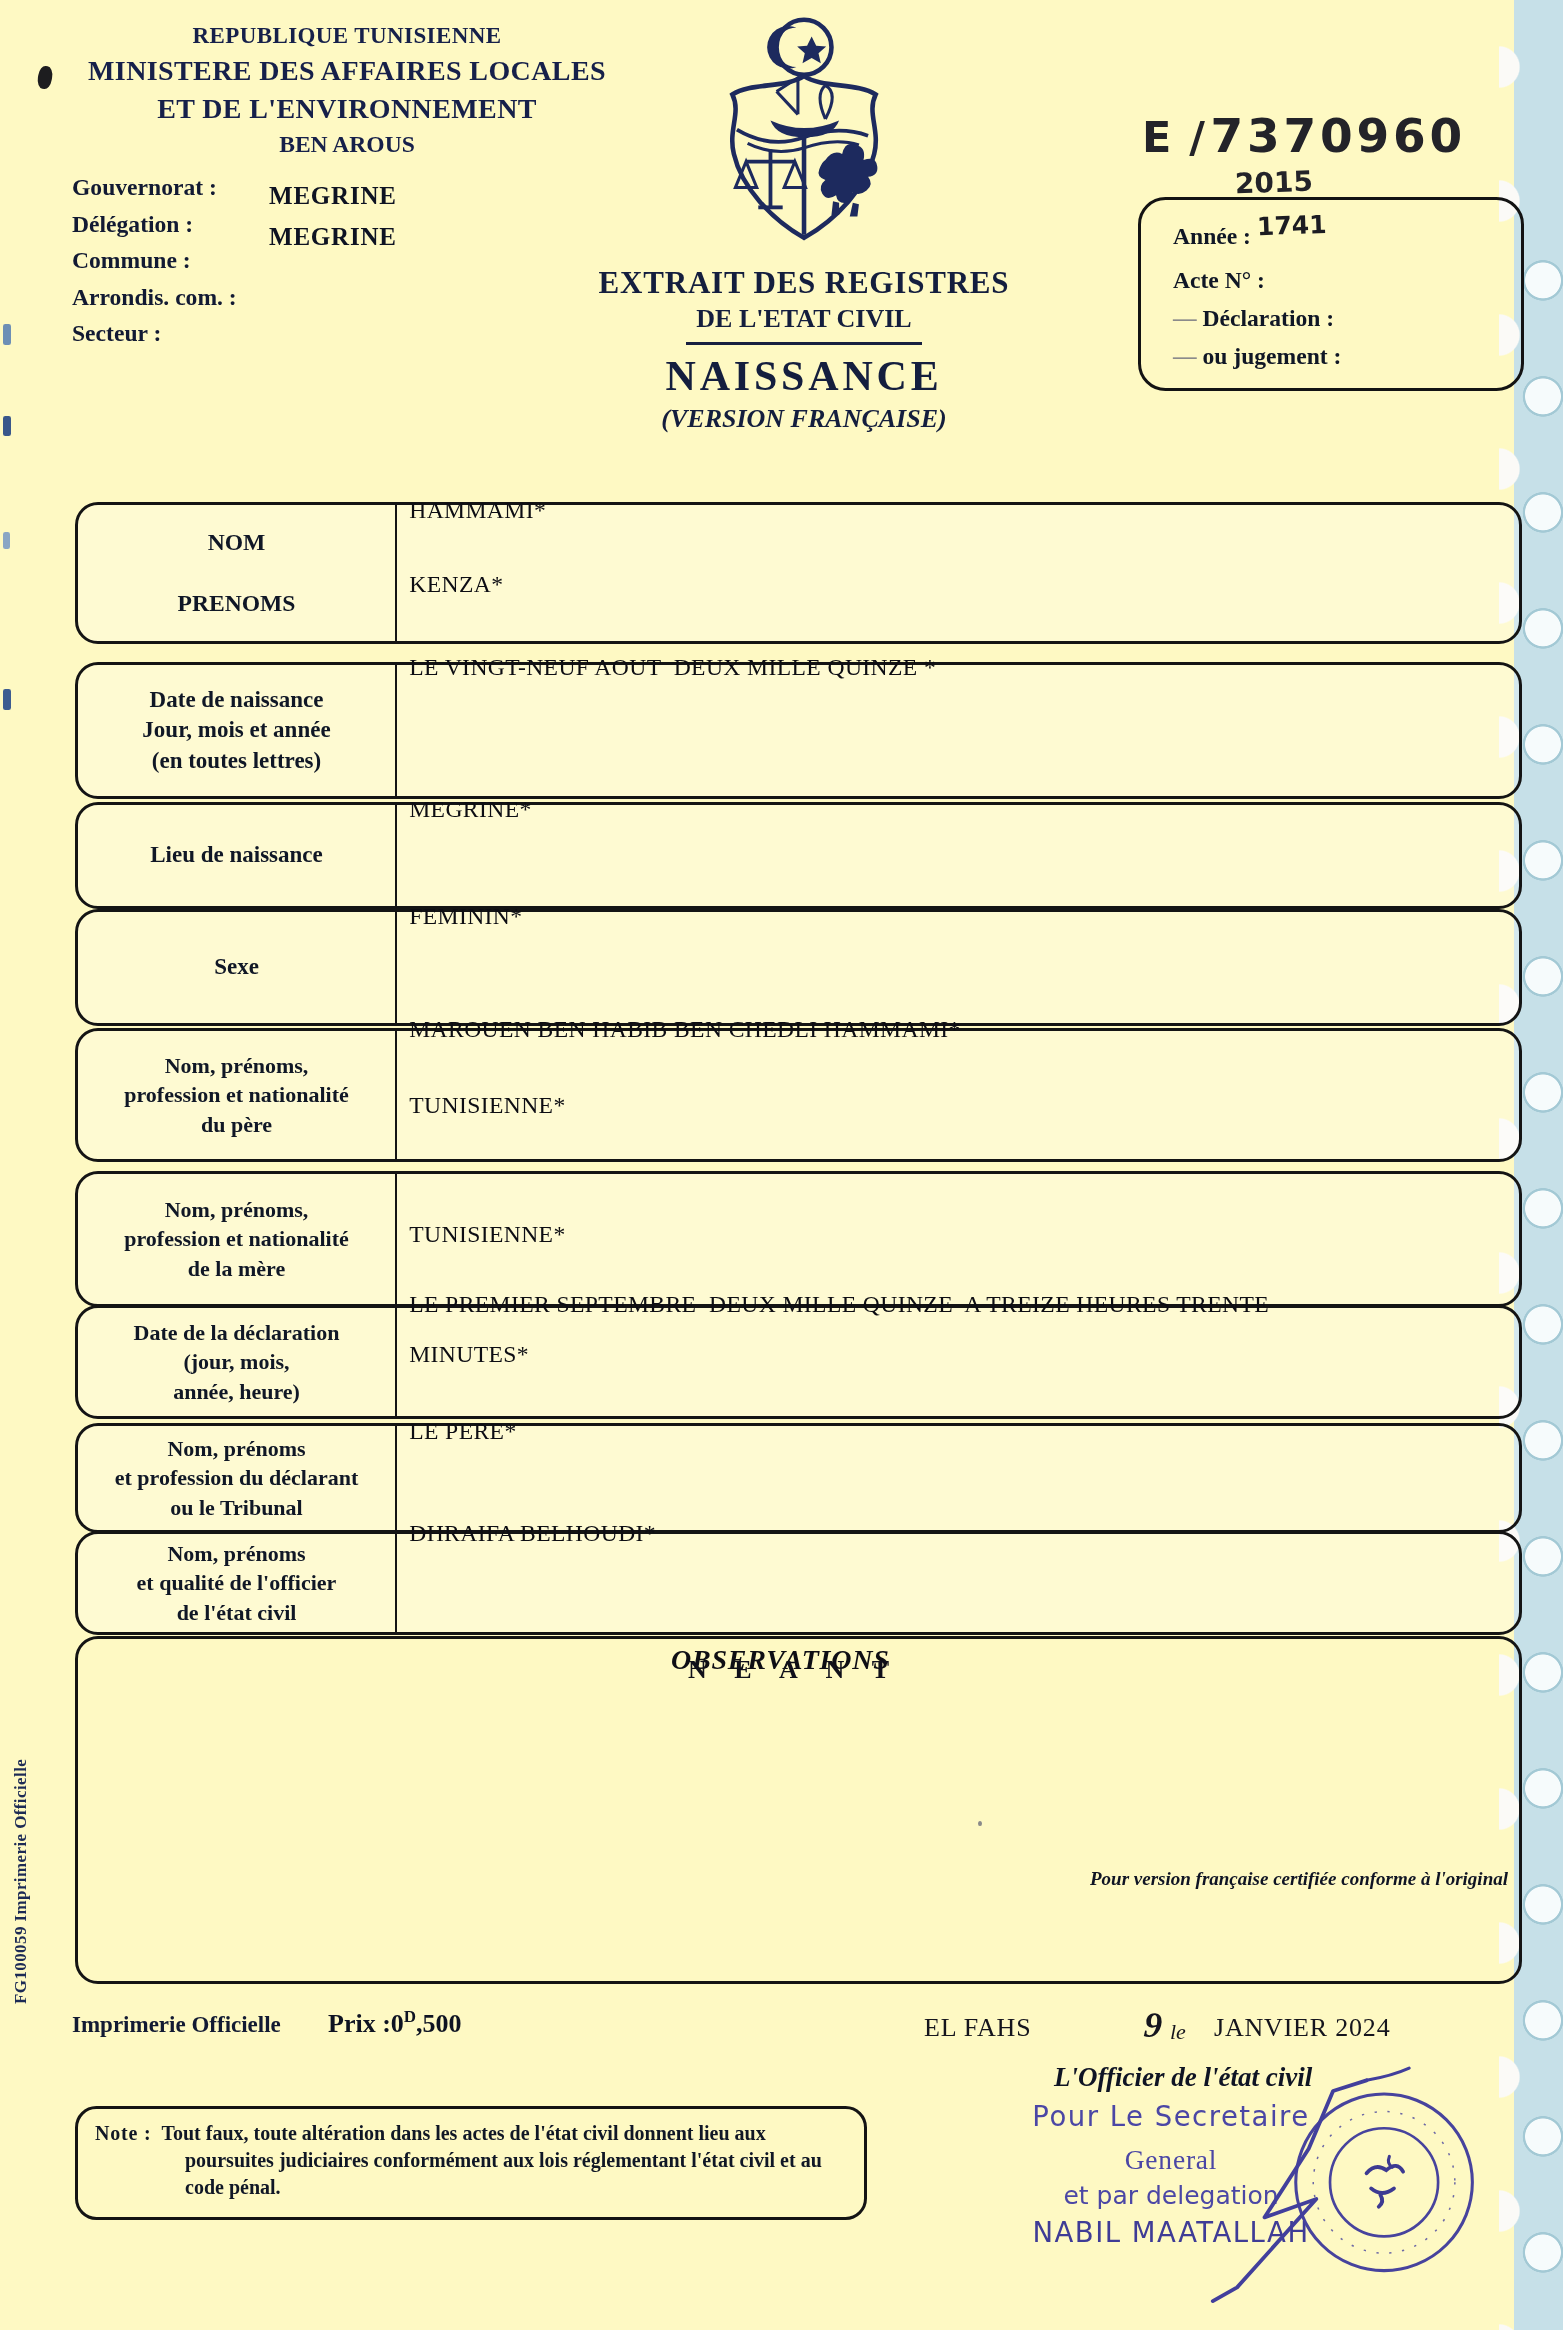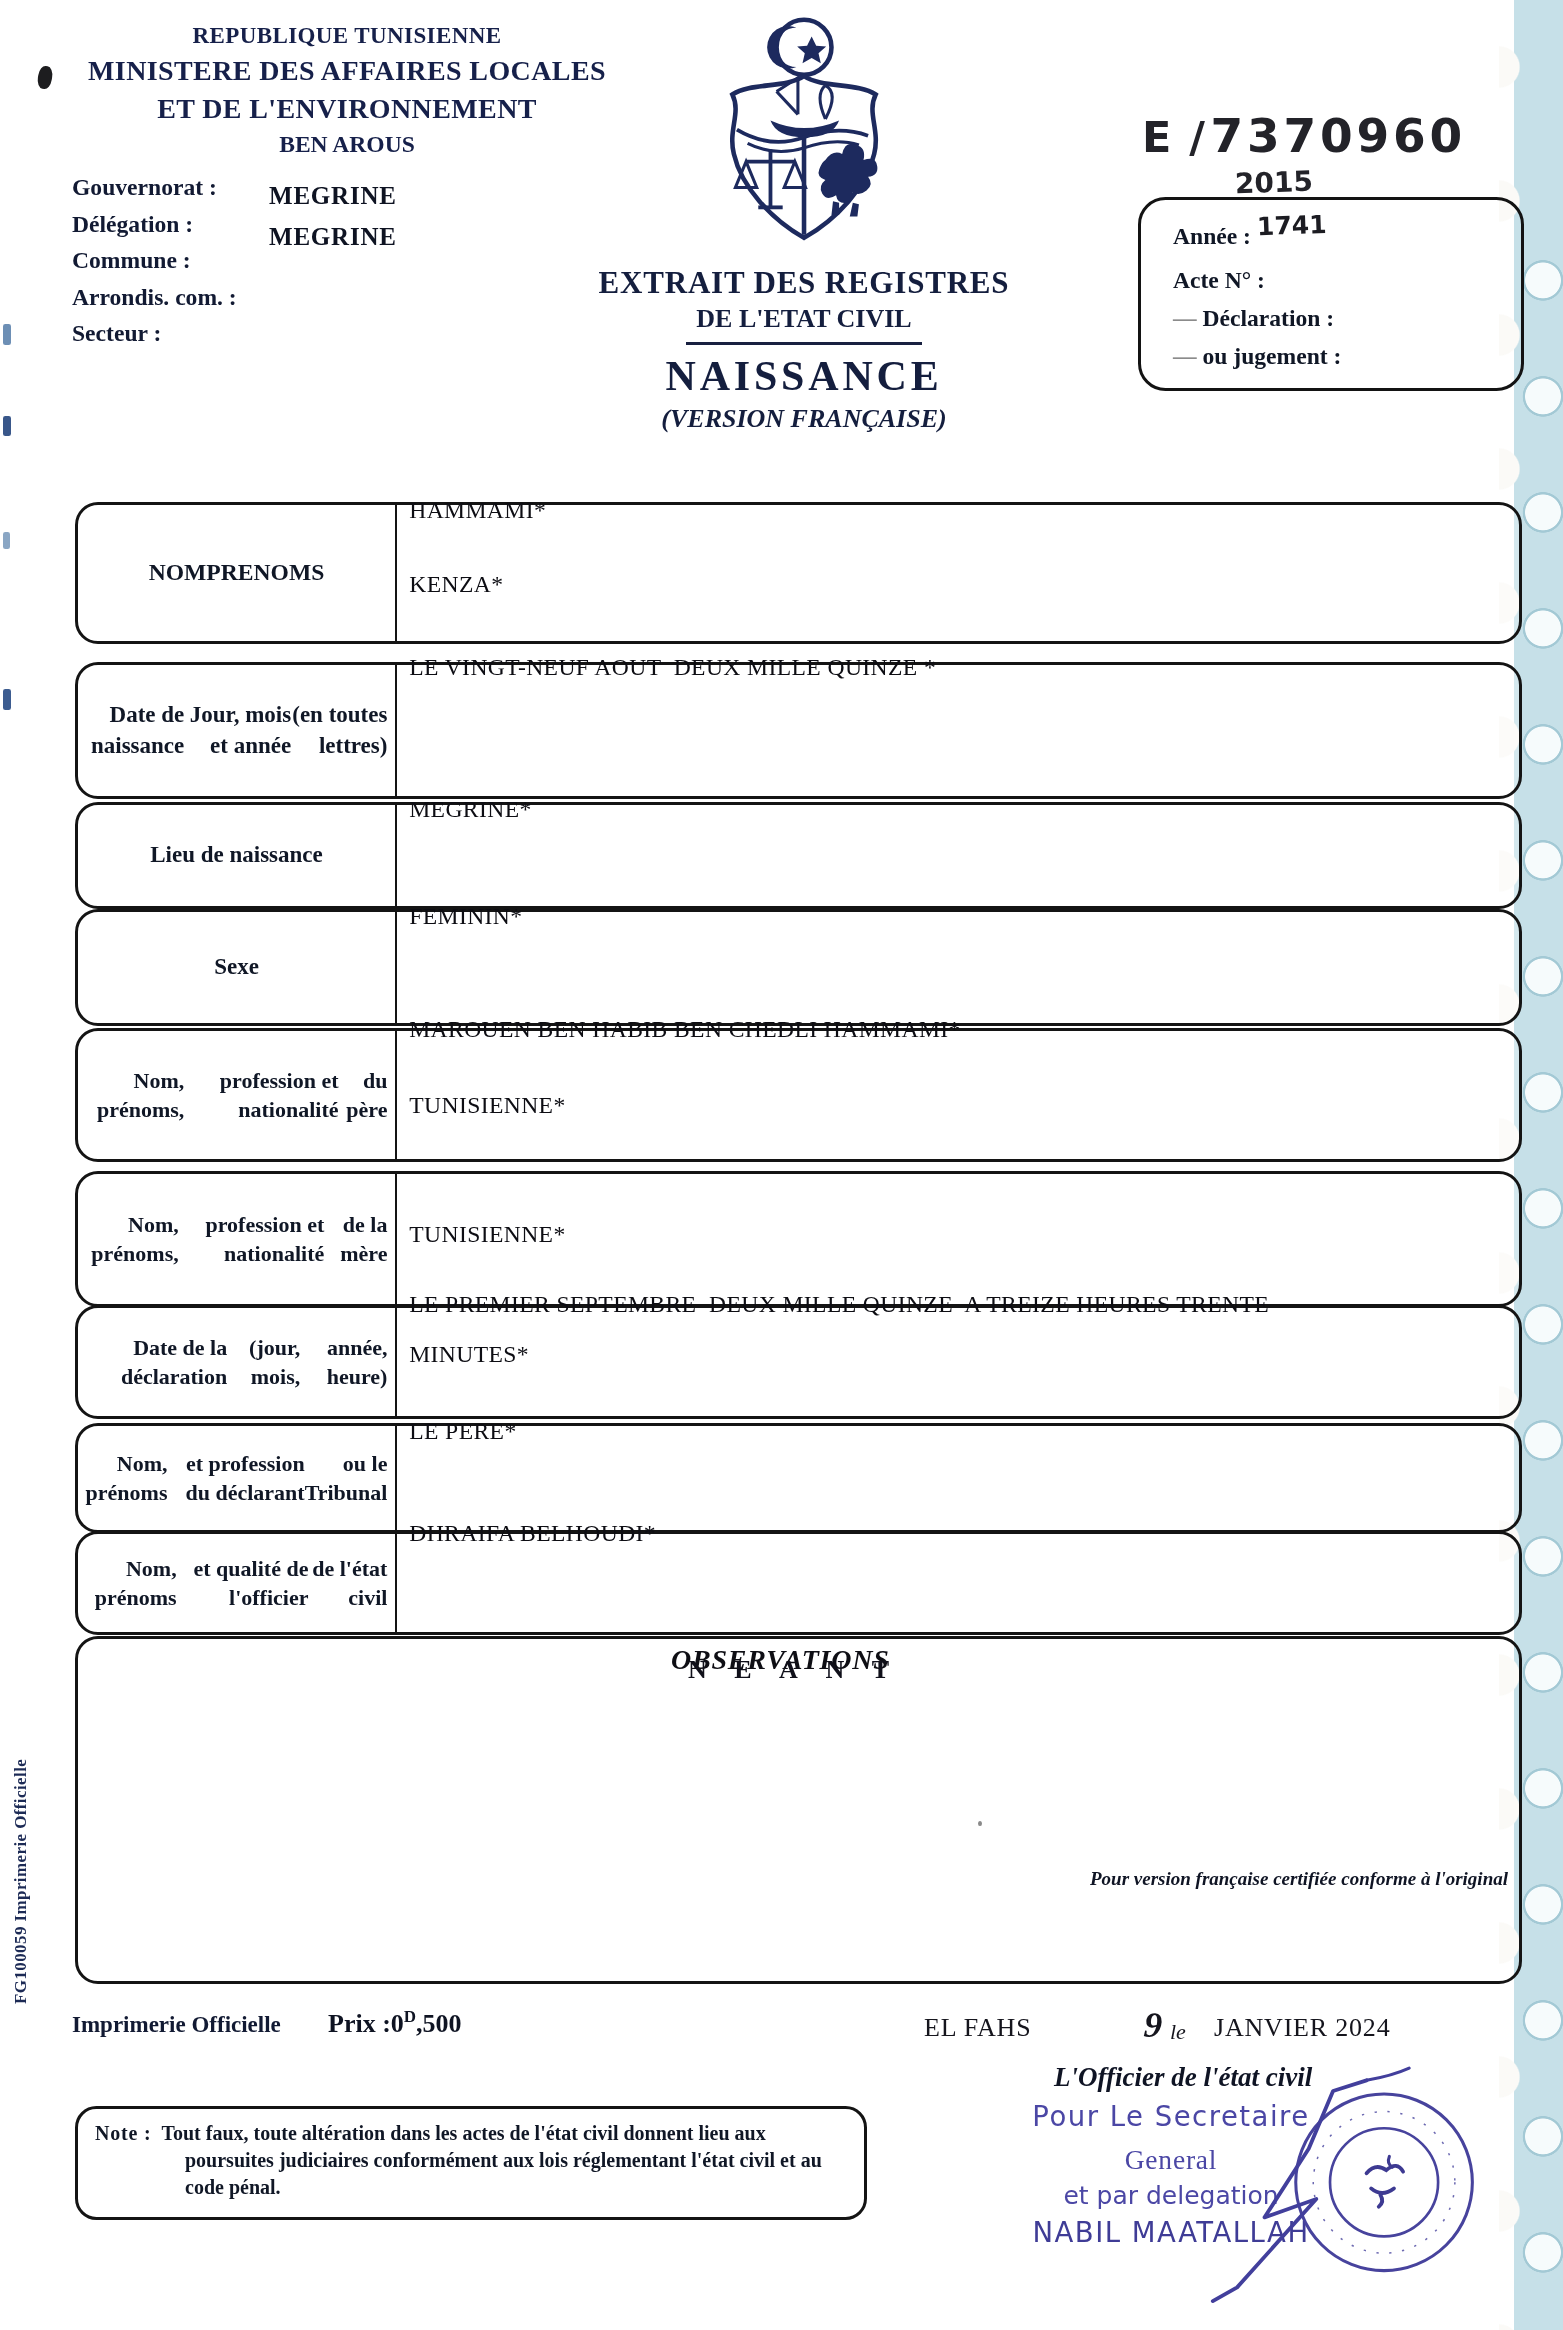--- a/index.html
+++ b/index.html
@@ -1,17 +1,17 @@
 <!DOCTYPE html>
 <html style="font-size:12.2px"><head>
 <meta charset="utf-8">
 <style>
   html,body{margin:0;padding:0;background:#e8e8e8;}
   .page{
-    position:relative;width:1563px;height:2330px;background:#ffffff;
+    position:relative;width:1563px;height:2330px;background:#fef9c3;
     font-family:"Liberation Serif","DejaVu Serif",serif;color:#10141f;overflow:hidden;
   }
   
   .strip{position:absolute;right:0;top:0;width:49px;height:100%;background:#c6e0e8;}
   .strip::before{content:"";position:absolute;left:-15.3px;top:0;width:32px;height:100%;
     background-image:radial-gradient(21.4px at 0px 50%, #fbfaf7 0 20px, rgba(0,0,0,0) 21.4px);
     background-size:32px 134px;background-repeat:repeat-y;}
   .strip::after{content:"";position:absolute;left:6.1px;top:259px;width:43px;height:2071px;
     background-image:radial-gradient(21.4px at 23px 21.4px, #f6fbfc 0 17.5px, #a3c9d5 18.3px 20px, rgba(0,0,0,0) 20.6px);
     background-size:43px 116px;background-repeat:repeat-y;}
@@ -36,21 +36,21 @@
   .actebox .annee-val{position:absolute;left:116px;top:10.7px;font-size:25px;font-weight:600;color:#1c1c22;font-family:"DejaVu Sans",sans-serif;transform:rotate(-2deg);}
   
   .titles{position:absolute;left:499px;top:265px;width:610px;text-align:center;color:#141e3e;}
   .titles .t1{font-size:31px;font-weight:bold;letter-spacing:0.8px;}
   .titles .t2{font-size:26px;font-weight:bold;margin-top:3.1px;}
   .titles .rule{width:236px;height:3.8px;background:#182040;margin:7.6px auto 0;}
   .titles .t3{font-size:42px;font-weight:bold;letter-spacing:3.8px;margin-top:6.1px;}
   .titles .t4{font-size:26px;font-weight:bold;font-style:italic;margin-top:4.6px;}
   
   .row{position:absolute;left:75px;width:1441px;border:3.1px solid #141414;border-radius:23px;display:flex;background:rgba(255,255,255,.25);}
-  .cell-label{width:319px;border-right:2.3px solid #141414;display:flex;justify-content:center;align-items:center;text-align:right;font-weight:bold;font-size:23px;color:#101726;line-height:1.32;padding:3.1px 7.6px;box-sizing:border-box;}
+  .cell-label{width:319px;border-right:2.3px solid #141414;display:flex;flex-direction:column;justify-content:center;align-items:center;text-align:right;font-weight:bold;font-size:23px;color:#101726;line-height:1.32;padding:3.1px 7.6px;box-sizing:border-box;}
   .cell-label.gap-big{line-height:2.6;}
   .cell-value{flex:1;padding-left:12.2px;font-size:23.6px;color:#0d0d13;letter-spacing:0.4px;}
   .vl{white-space:pre-wrap;line-height:1.15;}
   
   .obsbox{position:absolute;left:75px;top:1636px;width:1441px;height:342px;border:3.1px solid #141414;border-radius:23px;}
   .obs-title{position:absolute;left:671px;top:1644px;font-size:28px;font-weight:bold;font-style:italic;letter-spacing:0.8px;color:#0e0e14;}
   .obs-neant{position:absolute;left:688px;top:1639px;font-size:26px;font-weight:bold;letter-spacing:27.5px;color:#10101a;margin-top:16px;}
   .obs-dot{position:absolute;left:978px;top:1821px;width:3.8px;height:5.3px;background:#8a8a8a;border-radius:50%;}
   
   .imprimerie{position:absolute;left:72px;top:2012px;font-size:23px;font-weight:600;color:#121a33;}

